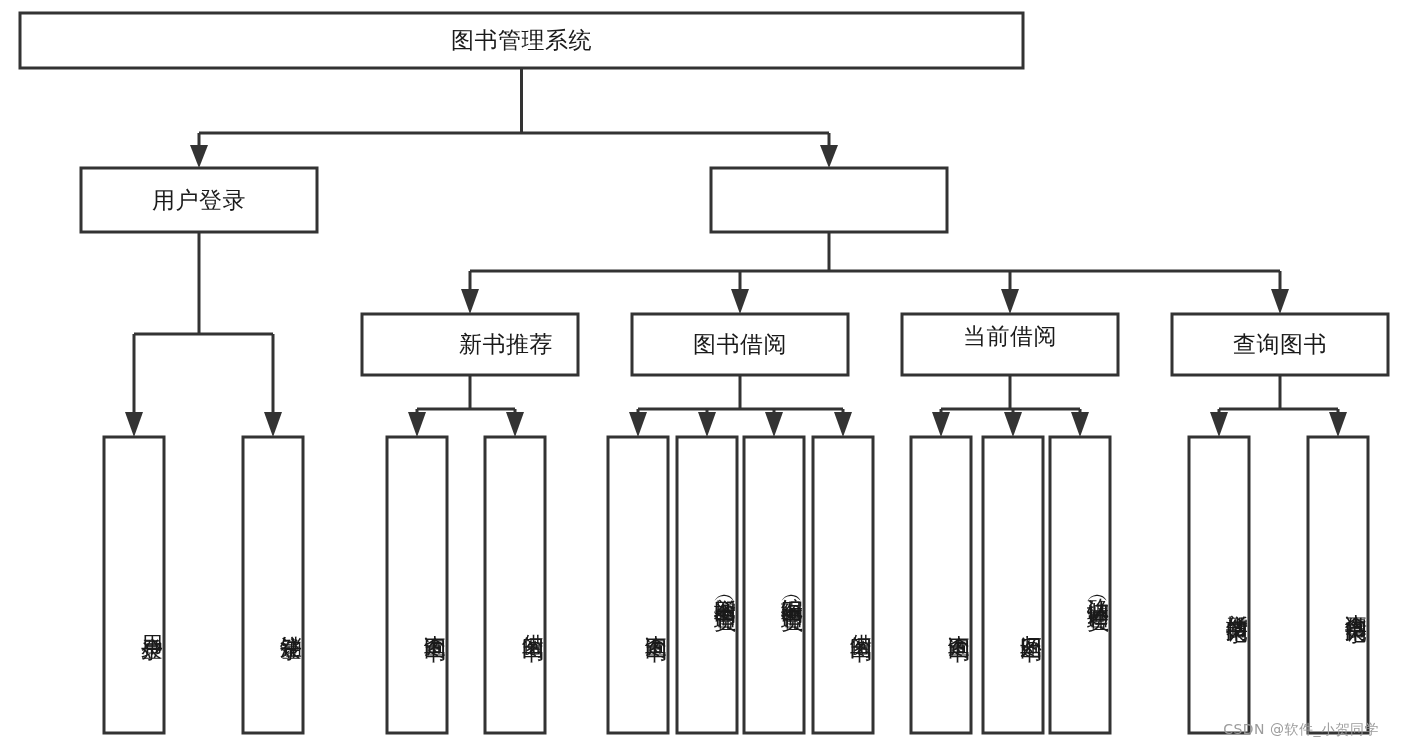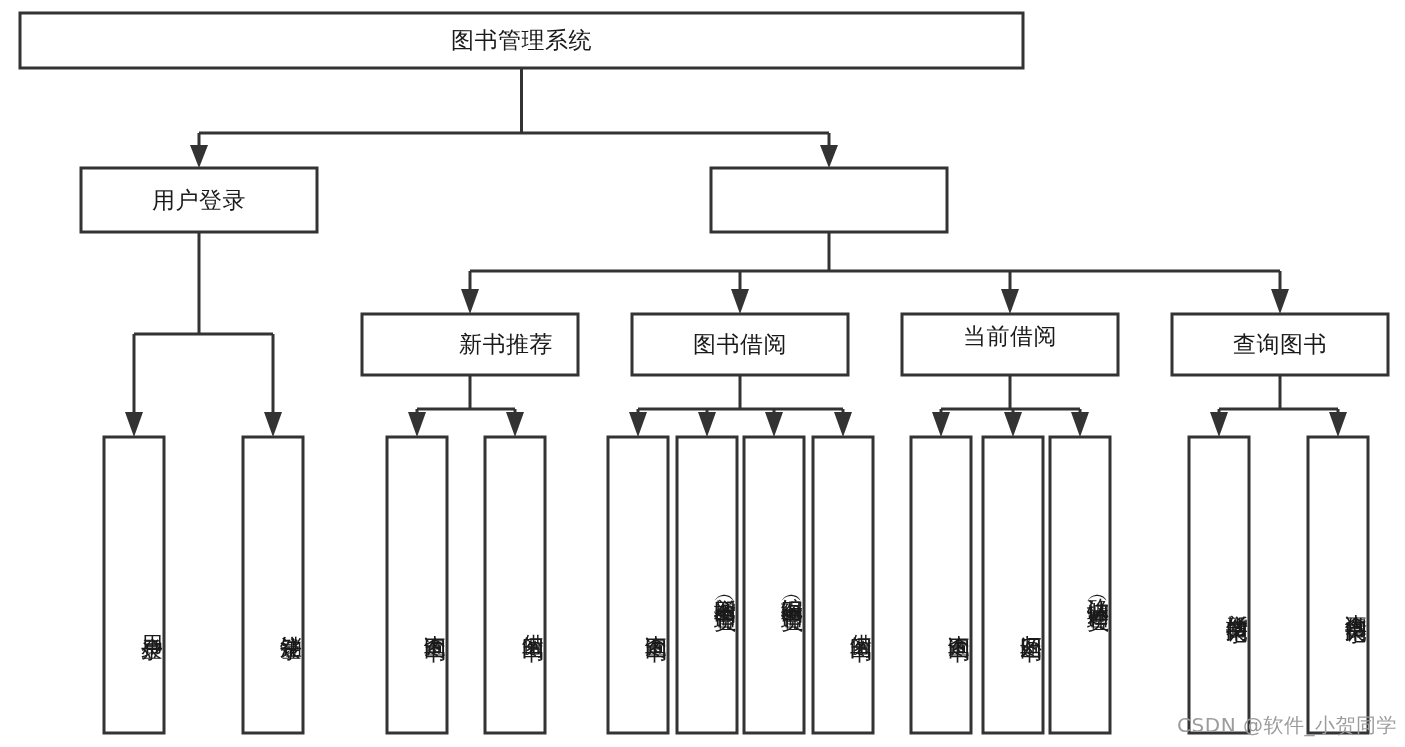--- a/index.html
+++ b/index.html
@@ -59,23 +59,23 @@
     text-orientation: upright;
     font-size: 22px;
     line-height: 1.08;
     color: #1a1a1a;
     letter-spacing: 2px;
     white-space: nowrap;
     pointer-events: none;
   }
   .watermark {
     position: absolute;
-    right: 8px;
+    right: 26px;
     bottom: 8px;
-    font-size: 20px;
+    font-size: 14px;
     color: #9c9c9c;
     letter-spacing: 0.5px;
     white-space: nowrap;
     margin-left: 31px;
   }
 </style>
 </head>
 <body>
 
 <div id="canvas">

